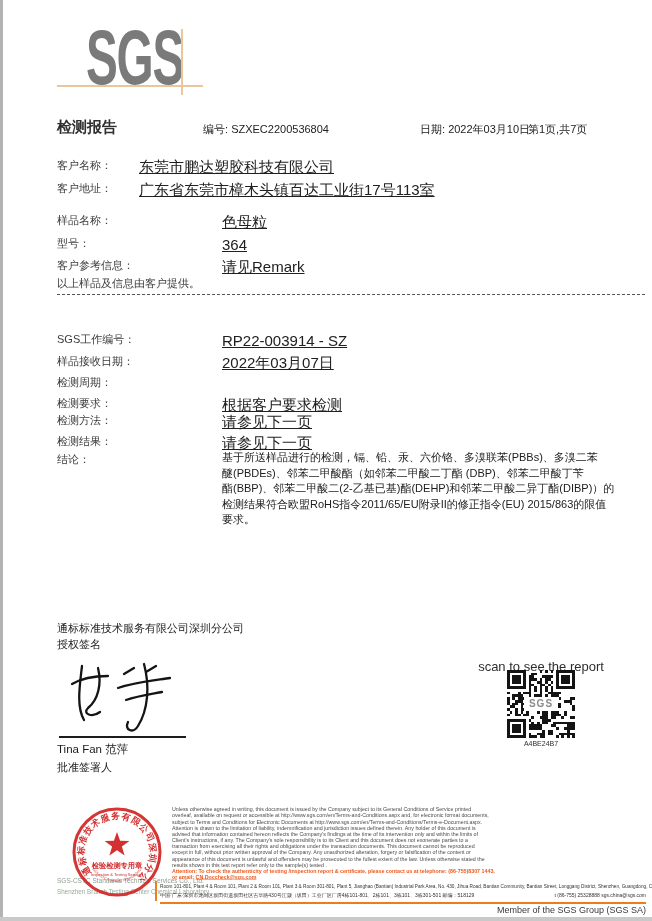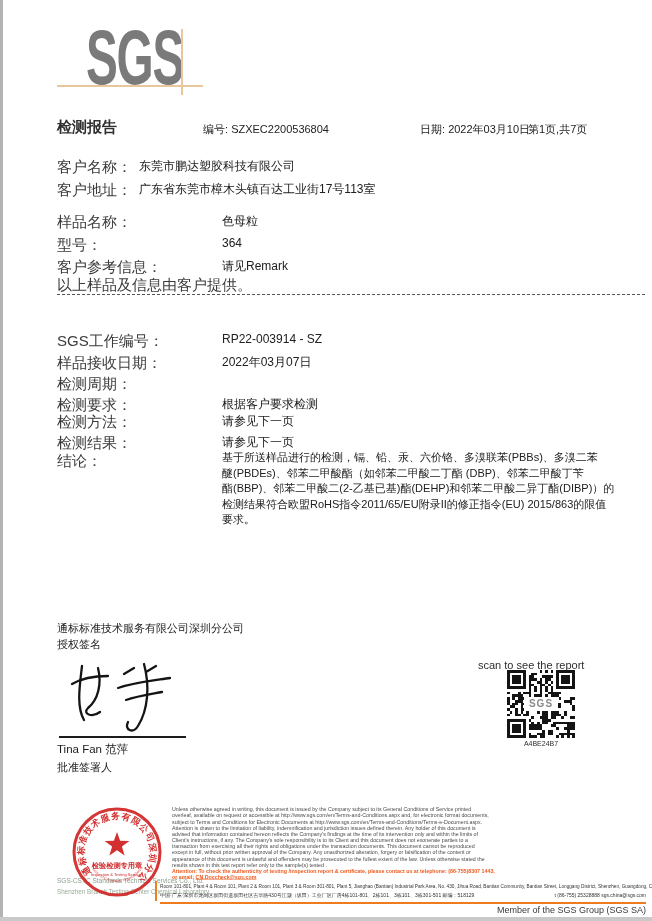--- a/index.html
+++ b/index.html
@@ -14,37 +14,37 @@
         letter-spacing:-2px;transform:scaleX(0.62);transform-origin:left top;}
   .logo-hline{left:57px;top:85px;width:146px;height:2px;background:#e8c79d;}
   .logo-vline{left:181px;top:29px;width:2px;height:66px;background:#e8c79d;}
   .title{left:57px;top:118px;font-size:15px;font-weight:bold;color:#2f2f2f;}
   .hmeta{font-size:11px;color:#222;}
   .m-num{left:203px;top:122px;}
   .m-date{left:420px;top:122px;}
   .m-page{left:528px;top:122px;}
 
   
-  .row-label{font-size:15px;color:#3b3b3b;}
-  .row-value{font-size:12px;color:#202020;white-space:nowrap;}
+  .row-label{font-size:11px;color:#3b3b3b;}
+  .row-value{font-size:15px;color:#202020;white-space:nowrap;text-decoration:underline;}
   .dashed{left:57px;top:294px;width:588px;height:0;border-top:1px dashed #555;}
 
   .conclusion{left:222px;top:450px;font-size:11px;line-height:15.5px;color:#202020;}
   .conclusion div{white-space:nowrap;}
 
   
   .sig-company{left:57px;top:621px;font-size:11px;color:#232323;}
   .sig-auth{left:57px;top:637px;font-size:11px;color:#232323;}
   .sig-svg{left:58px;top:658px;}
   .sig-line{left:59px;top:736px;width:127px;height:1.5px;background:#1c1c1c;}
   .sig-name{left:57px;top:742px;font-size:11.5px;color:#1c1c1c;}
   .sig-title{left:57px;top:760px;font-size:11px;color:#232323;}
 
   
-  .qr-caption{left:478px;top:659px;width:126px;font-size:11px;color:#2e2e2e;}
+  .qr-caption{left:478px;top:659px;width:126px;text-align:center;font-size:13px;color:#2e2e2e;}
   .qr-box{left:507px;top:670px;width:68px;height:68px;}
   .qr-box svg{shape-rendering:crispEdges;}
   .qr-logo{left:524px;top:697px;width:34px;height:14px;background:#fff;
            font-size:10px;font-weight:bold;color:#8a8a8a;text-align:center;line-height:14px;
            letter-spacing:1px;}
   .qr-label{left:478px;top:740px;width:126px;text-align:center;font-size:7px;color:#2e2e2e;}
 
   
   .company-gray{left:57px;top:877px;font-size:6.5px;color:#8fa08f;white-space:nowrap;}
   .company-gray2{left:57px;top:888px;font-size:6.3px;color:#9aab9a;white-space:nowrap;}

